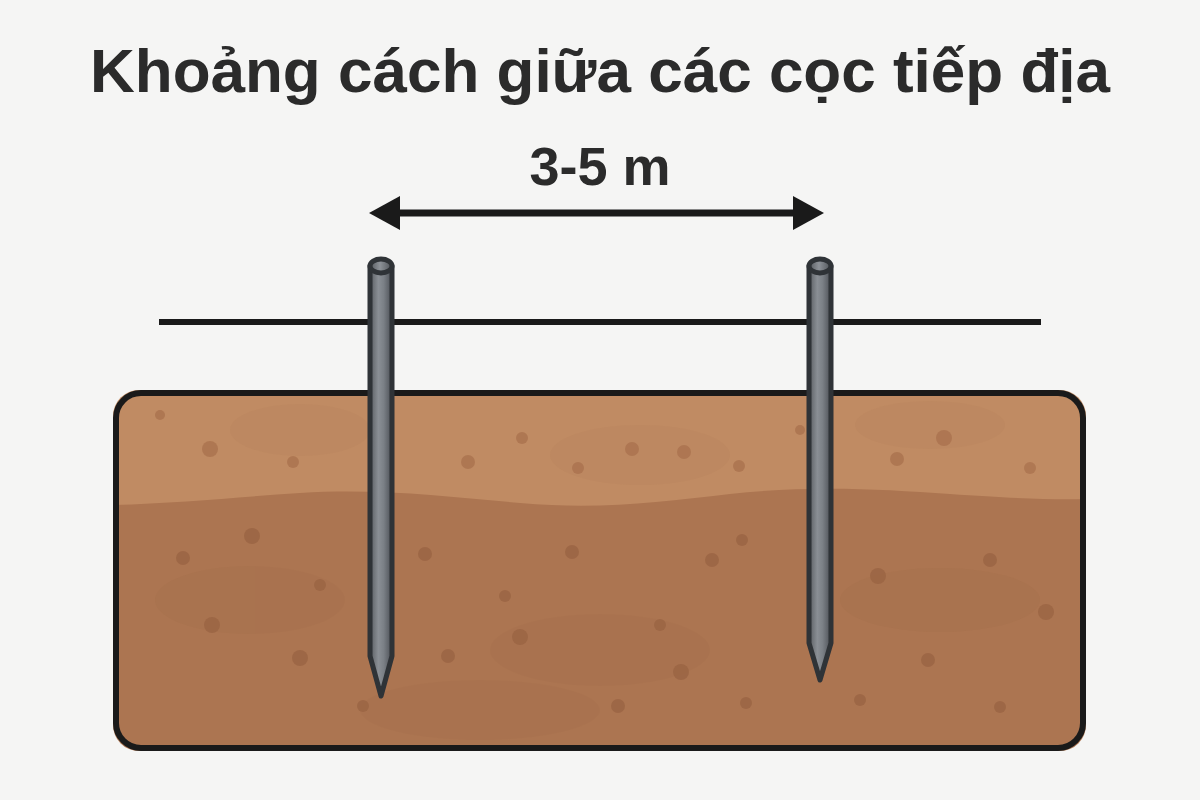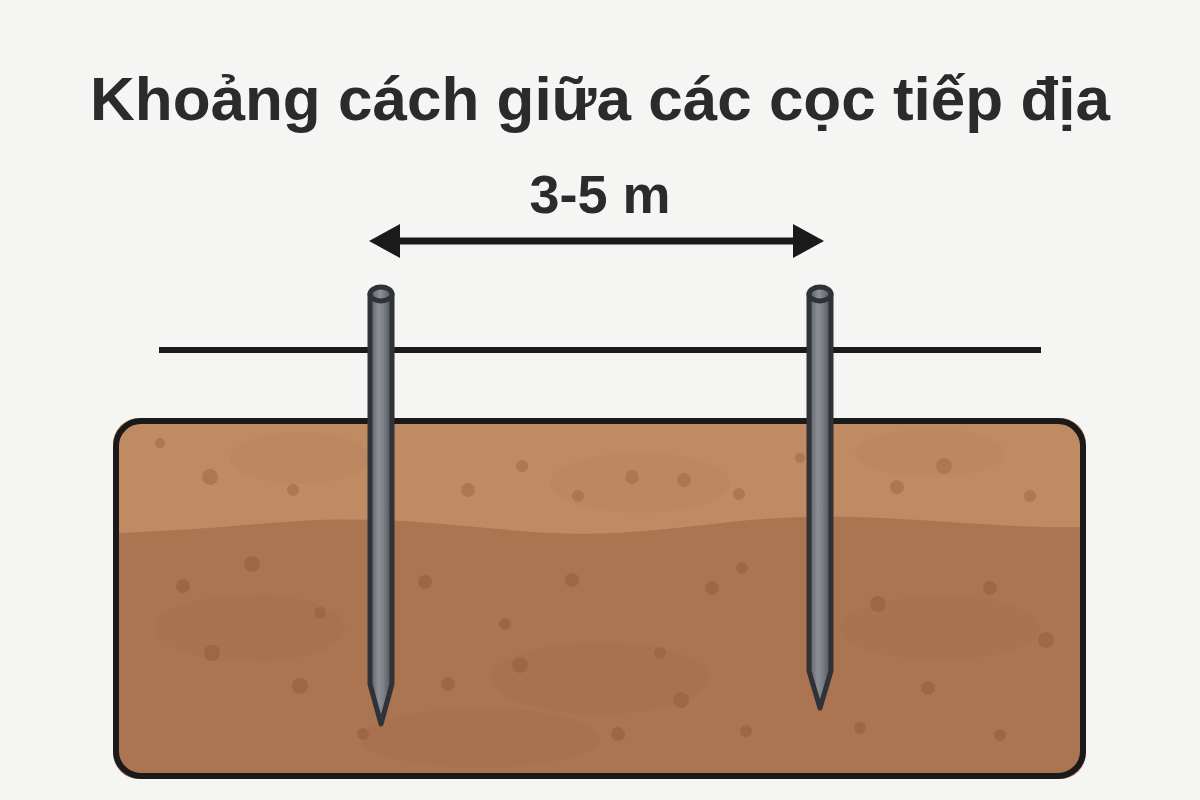--- a/index.html
+++ b/index.html
@@ -13,21 +13,20 @@
     overflow: hidden;
     background: #f5f5f4;
     font-family: "Liberation Sans", sans-serif;
     position: relative;
   }
   #stage {
     position: relative;
     width: 1200px;
     height: 643px;
     background: #f5f5f4;
-    margin-top: 28px;
   }
   #scene {
     position: absolute;
     left: 0;
     top: 0;
     width: 1200px;
     height: 800px;
     display: block;
   }
   .title-text {

